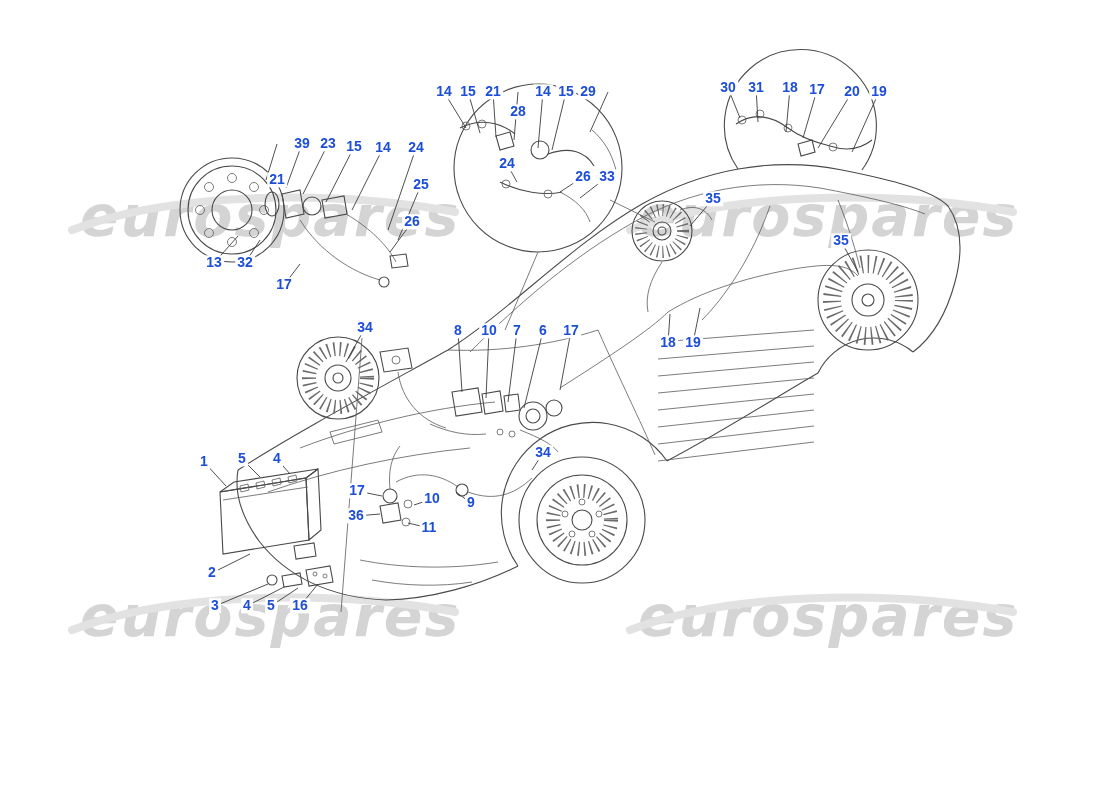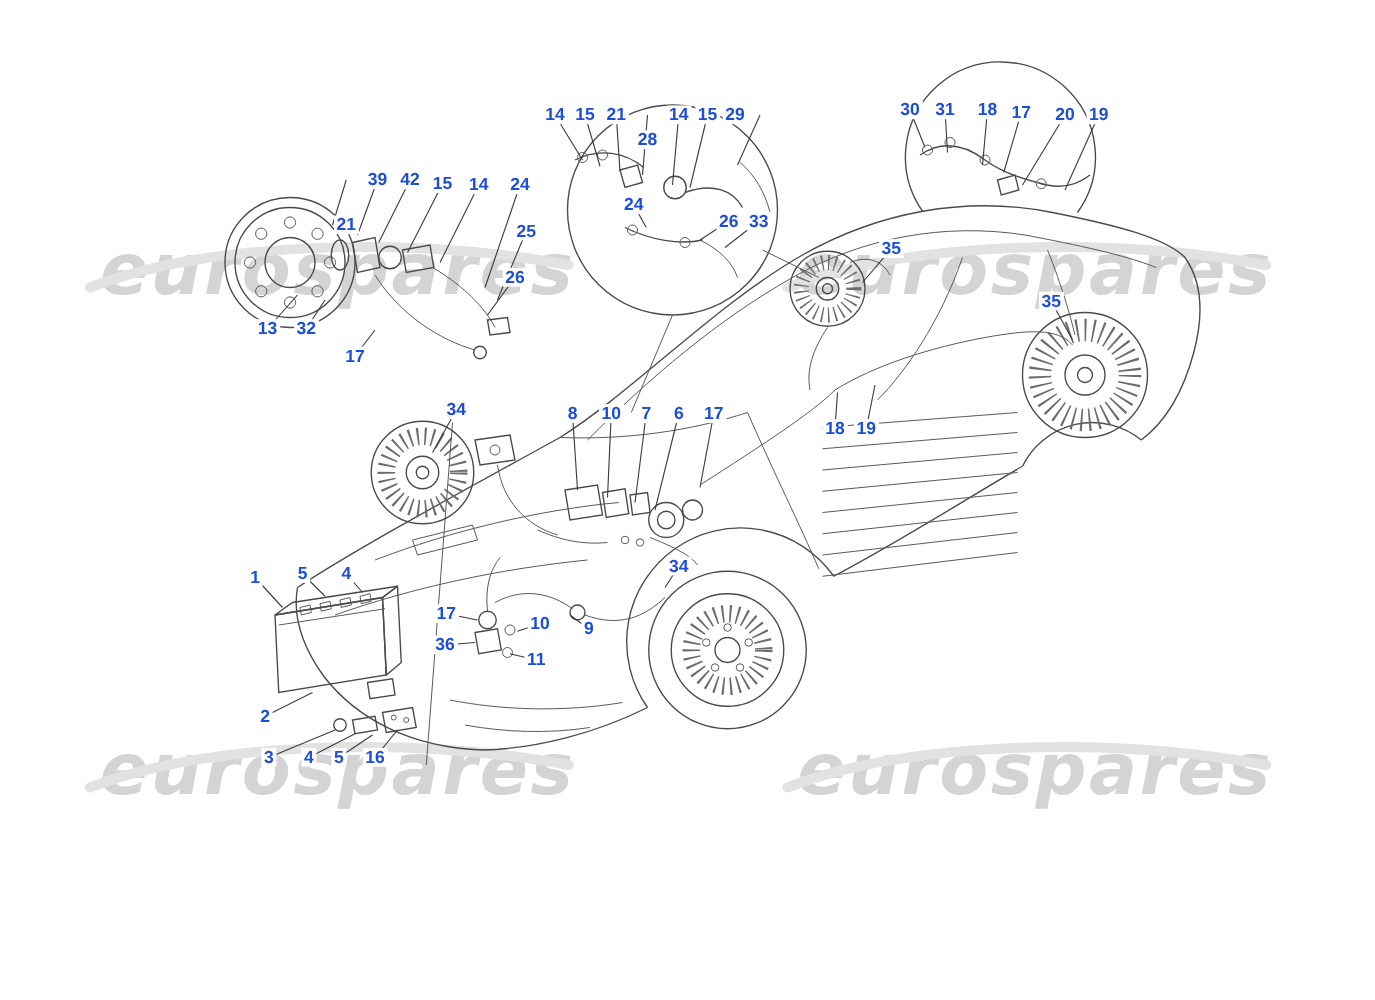--- a/index.html
+++ b/index.html
@@ -278,21 +278,21 @@
       <span class="callout" style="left: 583px; top: 177px;">26</span>
       <span class="callout" style="left: 607px; top: 177px;">33</span>
       <span class="callout" style="left: 728px; top: 88px;">30</span>
       <span class="callout" style="left: 756px; top: 88px;">31</span>
       <span class="callout" style="left: 790px; top: 88px;">18</span>
       <span class="callout" style="left: 817px; top: 90px;">17</span>
       <span class="callout" style="left: 852px; top: 92px;">20</span>
       <span class="callout" style="left: 879px; top: 92px;">19</span>
       <span class="callout" style="left: 277px; top: 144px; margin-top: 36px;">21</span>
       <span class="callout" style="left: 302px; top: 144px;">39</span>
-      <span class="callout" style="left: 328px; top: 144px;">42</span>
+      <span class="callout" style="left: 328px; top: 144px;">23</span>
       <span class="callout" style="left: 354px; top: 147px;">15</span>
       <span class="callout" style="left: 383px; top: 148px;">14</span>
       <span class="callout" style="left: 416px; top: 148px;">24</span>
       <span class="callout" style="left: 421px; top: 185px;">25</span>
       <span class="callout" style="left: 412px; top: 222px;">26</span>
       <span class="callout" style="left: 214px; top: 263px;">13</span>
       <span class="callout" style="left: 245px; top: 263px;">32</span>
       <span class="callout" style="left: 284px; top: 285px;">17</span>
       <span class="callout" style="left: 365px; top: 328px;">34</span>
       <span class="callout" style="left: 458px; top: 331px;">8</span>

